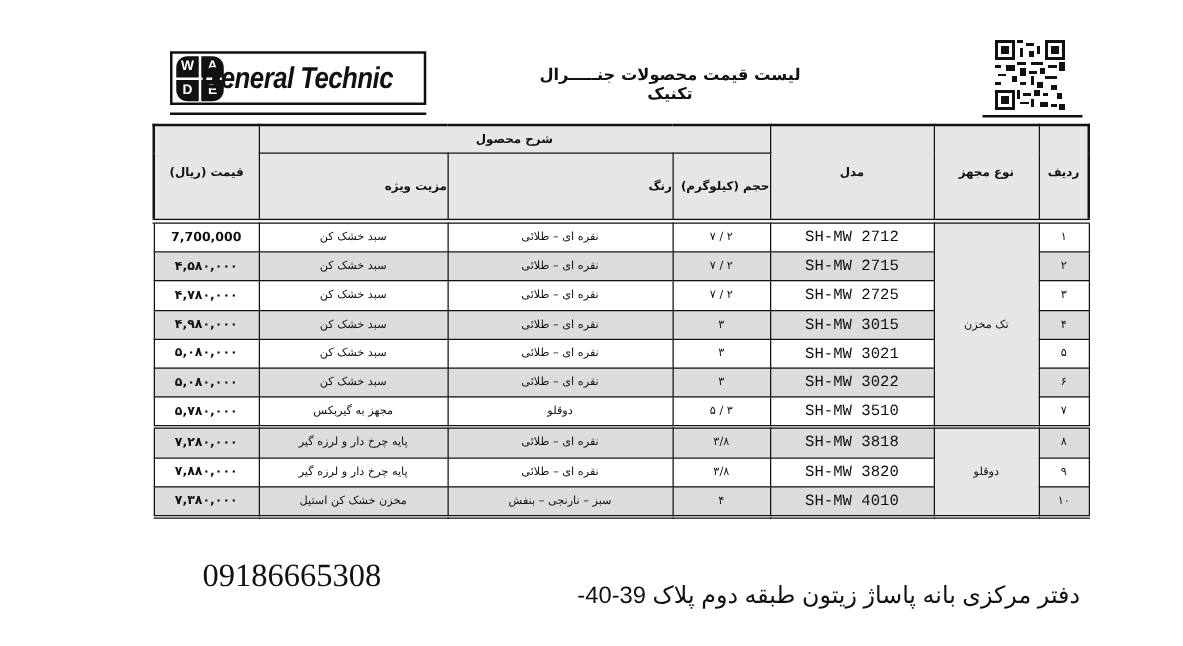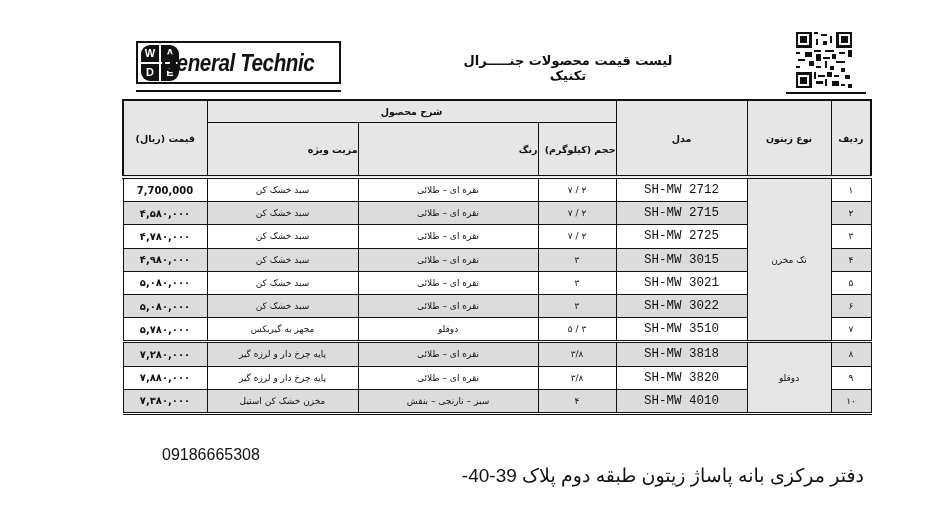--- a/index.html
+++ b/index.html
@@ -4,41 +4,41 @@
 <style>
   html, body { margin:0; padding:0; background:#ffffff; }
   body { width:946px; height:517px; position:relative; overflow:hidden; font-family:"DejaVu Sans", sans-serif; color:#111; }
 
   .logo { position:absolute; left:136px; top:41px; width:205px; height:43px; border:2px solid #111; box-sizing:border-box; display:flex; align-items:center; background:#fff; }
   .logo-mark { width:44px; height:39px; position:relative; margin-left:2px; }
   .logo-mark .q { position:absolute; width:18px; height:17px; background:#111; color:#fff; font-size:11px; font-weight:bold; text-align:center; line-height:17px; font-family:"Liberation Sans", sans-serif; }
   .logo-text { font-family:"Liberation Sans", sans-serif; font-weight:bold; font-style:italic; font-size:24px; letter-spacing:-0.5px; margin-left:2px; transform:scaleX(0.86); transform-origin:left center; white-space:nowrap; }
   .logo-underline { position:absolute; left:136px; top:90px; width:205px; height:2px; background:#111; }
 
-  .title { position:absolute; left:448px; top:53px; width:240px; text-align:center; font-weight:bold; font-size:13px; direction:rtl; }
+  .title { position:absolute; left:416px; top:53px; width:240px; text-align:center; font-weight:bold; font-size:13px; direction:rtl; }
 
   .qr { position:absolute; left:796px; top:32px; width:56px; height:56px; }
   .qr-line { position:absolute; left:786px; top:92px; width:80px; height:2px; background:#111; }
 
   .table-wrap { position:absolute; left:122px; top:99px; width:748px; }
   table { border-collapse:collapse; width:748px; table-layout:fixed; direction:rtl; }
   th, td { border:1px solid #111; text-align:center; padding:0; font-size:9px; }
   th { background:#e6e6e6; font-weight:bold; font-size:9.5px; }
   thead tr.r1 th { height:21px;margin-top:40px; }
   thead tr.r2 th { height:52px;text-align:right; }
   thead { border:2px solid #111; }
   tbody td { height:22.2px; }
   tbody tr.shade td.sh { background:#dcdcdc; }
   td.model { font-family:Liberation Mono, monospace; font-size:12.5px; direction:ltr; }
   td.price { font-weight:bold; font-size:10px; }
   td.type { background:#e6e6e6; font-size:9px; }
   tbody.g1 { border-top:4px double #111; }
   tbody.g2 { border-top:3px double #111; border-bottom:3px double #111; }
 
-  .phone { position:absolute; left:162px; top:446px; font-family:Liberation Sans, sans-serif; font-size:16px; }
+  .phone { position:absolute; left:162px; top:446px; font-family:Liberation Serif, serif; font-size:26px; }
   .address { position:absolute; left:478px; top:464px; width:386px; font-family:"Liberation Sans", sans-serif; font-size:19px; direction:rtl; text-align:center; white-space:nowrap; }
 </style>
 </head>
 <body>
 
 <div class="logo">
   <div class="logo-mark">
     <div class="q" style="left:1px;top:2px;border-radius:9px 0 0 0;">W</div>
     <div class="q" style="left:21px;top:2px;border-radius:0 9px 0 0;">A</div>
     <div class="q" style="left:1px;top:21px;border-radius:0 0 0 9px;">D</div>
@@ -105,21 +105,21 @@
       <col style="width:84px">
       <col style="width:131px">
       <col style="width:78px">
       <col style="width:180px">
       <col style="width:151px">
       <col style="width:84px">
     </colgroup>
     <thead>
       <tr class="r1">
         <th rowspan="2">ردیف</th>
-        <th rowspan="2">نوع زیتون</th>
+        <th rowspan="2">نوع مجهز</th>
         <th rowspan="2">مدل</th>
         <th colspan="3">شرح محصول</th>
         <th rowspan="2">قیمت (ریال)</th>
       </tr>
       <tr class="r2">
         <th>حجم (کیلوگرم)</th>
         <th>رنگ</th>
         <th>مزیت ویژه</th>
       </tr>
     </thead>

